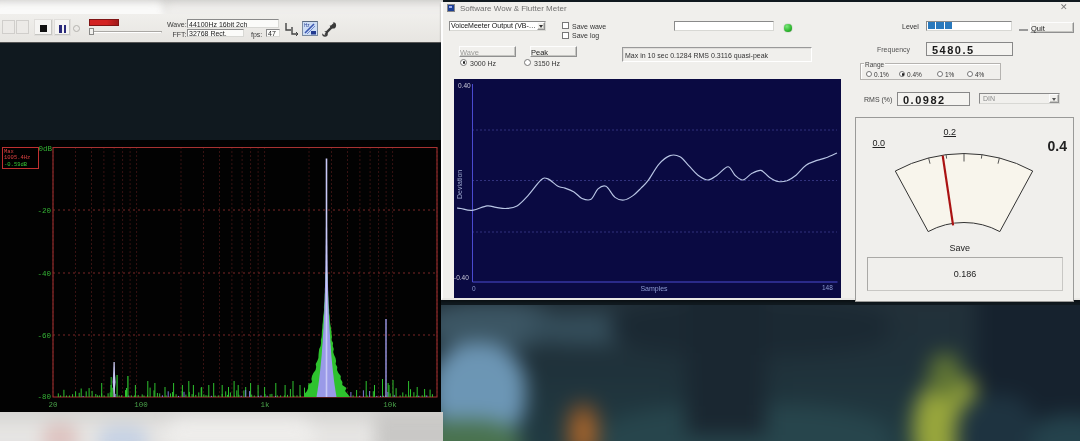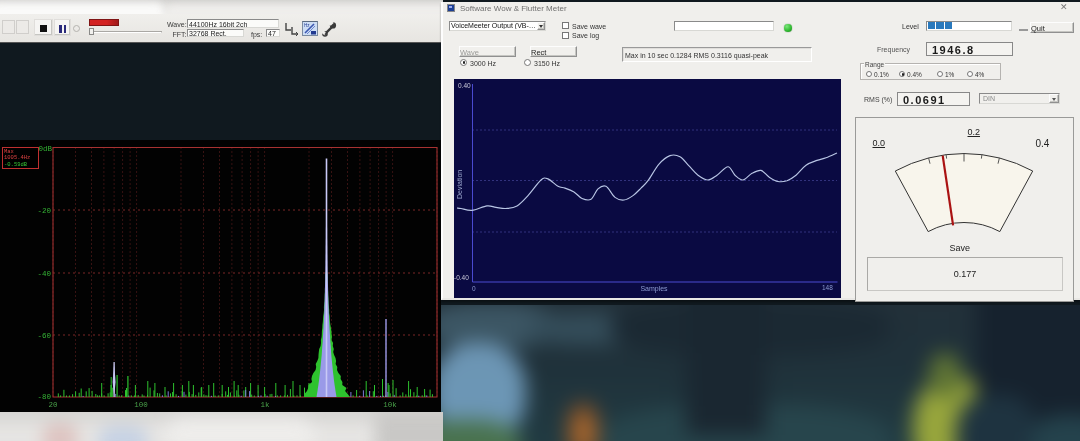--- a/index.html
+++ b/index.html
@@ -137,53 +137,53 @@
   <div class="abs btn" style="left:93.5px;top:19.5px;width:8.5px;height:8px;"></div>
   <div class="abs" style="left:95.5px;top:22.5px;width:0;height:0;border-left:2.5px solid transparent;border-right:2.5px solid transparent;border-top:3px solid #333;"></div>
   <div class="abs chk" style="left:118.5px;top:20px;"></div>
   <div class="abs lbl" style="left:129px;top:20.5px;">Save wave</div>
   <div class="abs chk" style="left:118.5px;top:29.5px;"></div>
   <div class="abs lbl" style="left:129px;top:30px;">Save log</div>
   <div class="abs sunk" style="left:231px;top:18.5px;width:100px;height:10px;background:#fff;"></div>
   <div class="abs" style="left:341px;top:22px;width:8px;height:8px;border-radius:50%;background:radial-gradient(circle at 35% 30%,#7ce87c,#2eb82e 60%,#1a7a1a);box-shadow:0 0 1px #1a6a1a;"></div>
 
   <div class="abs btn" style="left:16px;top:43.5px;width:57px;height:11px;font-size:7.5px;line-height:11px;color:#9b9b98;">Wave</div>
-  <div class="abs btn" style="left:87px;top:43.5px;width:47px;height:11px;font-size:7.5px;line-height:11px;">Rect</div>
+  <div class="abs btn" style="left:87px;top:43.5px;width:47px;height:11px;font-size:7.5px;line-height:11px;">Peak</div>
   <div class="abs radio on" style="left:17px;top:56.5px;"></div>
   <div class="abs lbl" style="left:27px;top:57.5px;">3000 Hz</div>
   <div class="abs radio" style="left:81px;top:56.5px;"></div>
   <div class="abs lbl" style="left:91px;top:57.5px;">3150 Hz</div>
   <div class="abs" style="left:179px;top:45px;width:190px;height:15px;border:1px solid #999;border-bottom-color:#fff;border-right-color:#fff;box-shadow:inset 1px 1px 0 #e0dedb;"></div>
   <div class="abs lbl" style="left:182px;top:49.5px;">Max in 10 sec 0.1284 RMS 0.3116 quasi-peak</div>
 
   <div class="abs lbl" style="left:459px;top:20.5px;">Level</div>
   <div class="abs sunk" style="left:483px;top:18.5px;width:86px;height:10px;background:#fff;"></div>
   <div class="abs" style="left:484.5px;top:20px;width:7.5px;height:7px;background:#2979bd;"></div>
   <div class="abs" style="left:493px;top:20px;width:7.5px;height:7px;background:#2979bd;"></div>
   <div class="abs" style="left:501.5px;top:20px;width:7.5px;height:7px;background:#2979bd;"></div>
   <div class="abs" style="left:576px;top:27px;width:9px;height:2px;background:#999;"></div>
   <div class="abs btn" style="left:587px;top:19.5px;width:44px;height:11px;font-size:7.5px;line-height:11px;">Quit</div>
   <div class="abs lbl" style="left:434px;top:44px;color:#555;">Frequency</div>
   <div class="abs" style="left:483px;top:40px;width:87px;height:14px;background:#f4f3f0;border:1px solid #888;"></div>
-  <div class="abs" style="left:489px;top:42px;font-size:11px;font-weight:bold;color:#1a1a1a;letter-spacing:1.5px;">1946.8</div>
+  <div class="abs" style="left:489px;top:42px;font-size:11px;font-weight:bold;color:#1a1a1a;letter-spacing:1.5px;">5480.5</div>
 
   <fieldset class="abs" style="left:417px;top:61px;width:141px;height:17px;border:1px solid #b5b3b0;box-shadow:inset 1px 1px 0 #fff;"></fieldset>
   <div class="abs" style="left:421px;top:59px;font-size:6.5px;color:#444;background:#f0efec;padding:0 1px;">Range</div>
   <div class="abs radio" style="left:423px;top:68.5px;width:6px;height:6px;"></div>
   <div class="abs" style="left:431px;top:68.5px;font-size:6.5px;color:#333;">0.1%</div>
   <div class="abs radio on" style="left:456px;top:68.5px;width:6px;height:6px;"></div>
   <div class="abs" style="left:464px;top:68.5px;font-size:6.5px;color:#333;">0.4%</div>
   <div class="abs radio" style="left:494px;top:68.5px;width:6px;height:6px;"></div>
   <div class="abs" style="left:502px;top:68.5px;font-size:6.5px;color:#333;">1%</div>
   <div class="abs radio" style="left:524px;top:68.5px;width:6px;height:6px;"></div>
   <div class="abs" style="left:532px;top:68.5px;font-size:6.5px;color:#333;">4%</div>
 
   <div class="abs lbl" style="left:421px;top:94px;color:#444;">RMS (%)</div>
   <div class="abs" style="left:454px;top:89.5px;width:73px;height:14px;background:#f4f3f0;border:1px solid #888;"></div>
-  <div class="abs" style="left:460px;top:91.5px;font-size:11px;font-weight:bold;color:#1a1a1a;letter-spacing:1.5px;">0.0691</div>
+  <div class="abs" style="left:460px;top:91.5px;font-size:11px;font-weight:bold;color:#1a1a1a;letter-spacing:1.5px;">0.0982</div>
   <div class="abs sunk" style="left:536px;top:91px;width:81px;height:11px;background:#f1f0ed;"></div>
   <div class="abs" style="left:540px;top:92.5px;font-size:7px;color:#8a8a8a;">DIN</div>
   <div class="abs btn" style="left:606px;top:92px;width:10px;height:9px;"></div>
   <div class="abs" style="left:608.5px;top:95.5px;width:0;height:0;border-left:2.5px solid transparent;border-right:2.5px solid transparent;border-top:3px solid #555;"></div>
 
   <div class="abs" style="left:11px;top:77px;width:387px;height:219px;background:#0a0a42;">
     <svg width="387" height="219" viewBox="0 0 387 219" style="position:absolute;left:0;top:0">
           <path d="M18.5 51H383 M18.5 101.5H383 M18.5 153H383" stroke="#5a5ab8" stroke-width="1" stroke-dasharray="1 3" fill="none"></path>
           <path d="M18.5 5V203 H383.5" stroke="#4a4ad0" stroke-width="1" fill="none"></path>
           <path d="M3.0 129.0 C3.7 129.1 4.5 129.1 7.0 129.5 C9.5 129.9 13.7 131.8 18.0 131.4 C22.3 131.0 29.0 127.4 33.0 126.9 C37.0 126.4 38.8 128.0 42.0 128.4 C45.2 128.8 48.5 129.8 52.0 129.5 C55.5 129.2 59.3 129.1 63.0 126.9 C66.7 124.8 70.0 120.9 74.0 116.6 C78.0 112.3 83.7 103.8 87.0 101.0 C90.3 98.2 91.2 98.9 94.0 99.9 C96.8 101.0 101.2 105.8 104.0 107.3 C106.8 108.8 108.3 108.2 111.0 109.1 C113.7 110.0 117.2 111.2 120.0 112.9 C122.8 114.6 125.2 118.3 128.0 119.5 C130.8 120.7 134.3 121.9 137.0 120.3 C139.7 118.7 141.5 112.1 144.0 109.9 C146.5 107.7 149.2 105.9 152.0 107.3 C154.8 108.7 158.0 116.1 161.0 118.4 C164.0 120.7 167.0 121.3 170.0 121.0 C173.0 120.7 176.2 118.6 179.0 116.6 C181.8 114.6 184.5 111.6 187.0 109.1 C189.5 106.6 191.0 105.7 194.0 101.7 C197.0 97.7 201.3 89.3 205.0 85.1 C208.7 80.9 212.5 77.8 216.0 76.6 C219.5 75.4 222.8 76.0 226.0 77.7 C229.2 79.4 232.0 83.8 235.0 86.9 C238.0 90.0 240.8 93.8 244.0 96.2 C247.2 98.5 250.8 101.0 254.0 101.0 C257.2 101.0 259.7 98.4 263.0 96.2 C266.3 94.0 271.0 87.7 274.0 87.7 C277.0 87.7 278.5 94.0 281.0 96.2 C283.5 98.4 286.2 101.3 289.0 101.0 C291.8 100.7 295.0 95.9 298.0 94.3 C301.0 92.7 304.2 90.8 307.0 91.4 C309.8 92.0 312.2 96.2 315.0 98.0 C317.8 99.8 321.0 101.9 324.0 102.5 C327.0 103.1 330.0 102.7 333.0 101.7 C336.0 100.6 338.8 98.8 342.0 96.2 C345.2 93.6 348.5 88.7 352.0 86.2 C355.5 83.7 359.7 82.6 363.0 81.4 C366.3 80.2 368.7 80.0 372.0 78.8 C375.3 77.6 381.2 74.8 383.0 74.0 " stroke="#b8c5e4" stroke-width="1.15" fill="none"></path>
@@ -196,20 +196,20 @@
         </svg>
   </div>
 
   <div class="abs" style="left:411.5px;top:114.5px;width:219px;height:185px;border:1px solid #9a9a98;background:#f0efec;">
     <svg width="219" height="185" viewBox="0 0 219 185" style="position:absolute;left:0;top:0">
           <path d="M39.3 53.0 A144.0 144.0 0 0 1 176.7 53.0 L143.8 113.6 A75.0 75.0 0 0 0 72.2 113.6 Z" fill="#f8f5ec" stroke="#333" stroke-width="1"></path>
           <path d="M72.6 39.9L74.0 45.7 M90.1 36.6L90.6 40.6 M108.0 35.5L108.0 43.5 M125.9 36.6L125.4 40.6 M143.4 39.9L142.0 45.7" stroke="#444" stroke-width="0.9" fill="none"></path>
           <line x1="97.1" y1="107.3" x2="86.7" y2="37.6" stroke="#aa1212" stroke-width="2.2"></line>
         </svg>
     <div class="abs" style="left:17px;top:20px;font-size:9px;color:#222;text-decoration:underline;">0.0</div>
-    <div class="abs" style="left:112px;top:9px;font-size:9px;color:#222;text-decoration:underline;">0.2</div>
-    <div class="abs" style="left:180px;top:20px;font-size:10px;color:#222;">0.4</div>
+    <div class="abs" style="left:88px;top:9px;font-size:9px;color:#222;text-decoration:underline;">0.2</div>
+    <div class="abs" style="left:192px;top:20px;font-size:14px;color:#222;font-weight:bold;">0.4</div>
     <div class="abs" style="left:94px;top:125px;font-size:9px;color:#222;">Save</div>
     <div class="abs" style="left:11px;top:139px;width:196px;height:34px;border:1px solid #c8c7c4;border-top-color:#aaa9a6;border-left-color:#aaa9a6;"></div>
-    <div class="abs" style="left:0;top:151px;width:219px;text-align:center;font-size:9px;color:#222;">0.177</div>
+    <div class="abs" style="left:0;top:151px;width:219px;text-align:center;font-size:9px;color:#222;">0.186</div>
   </div>
 </div>
 
 </div>
 </body></html>

